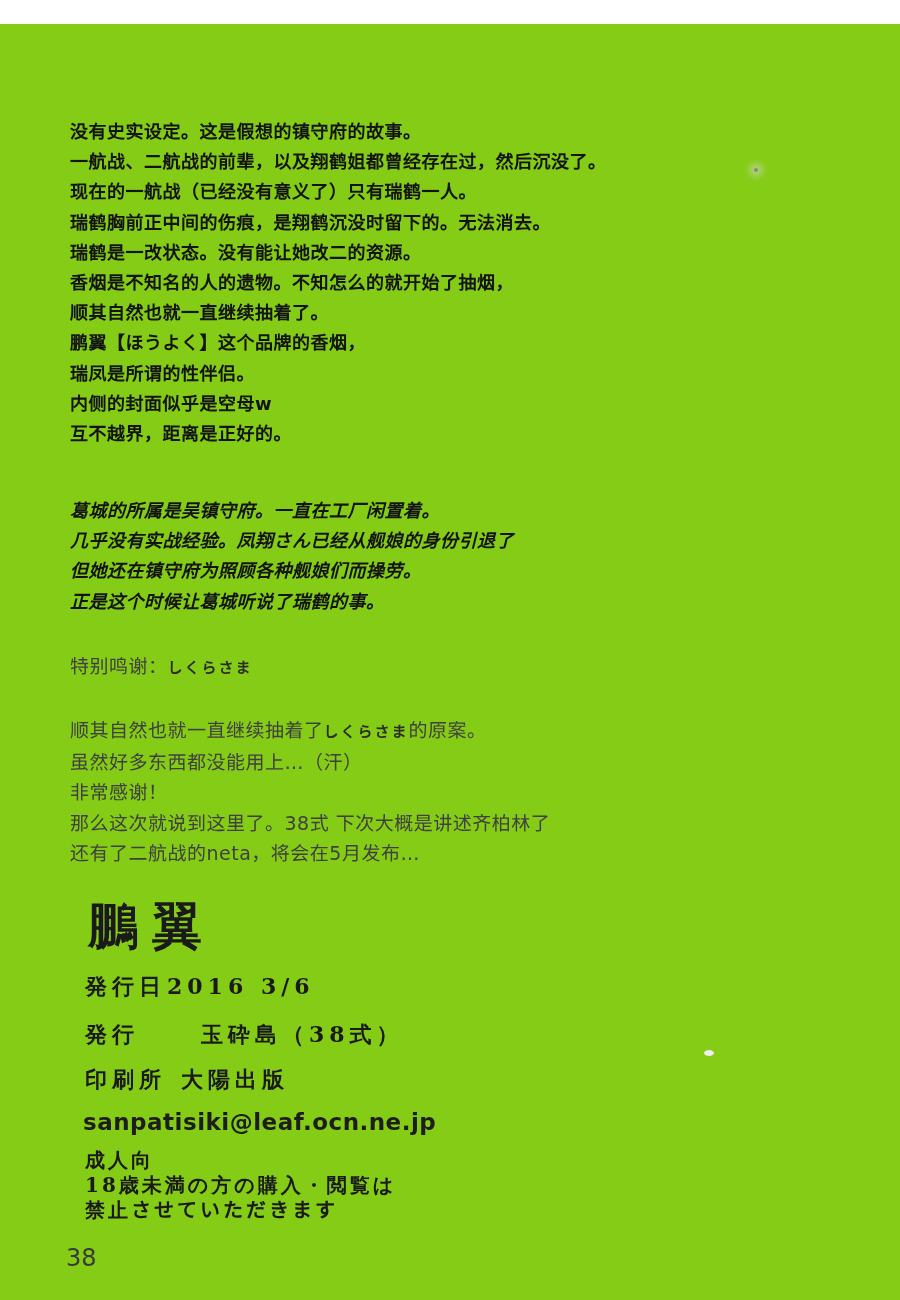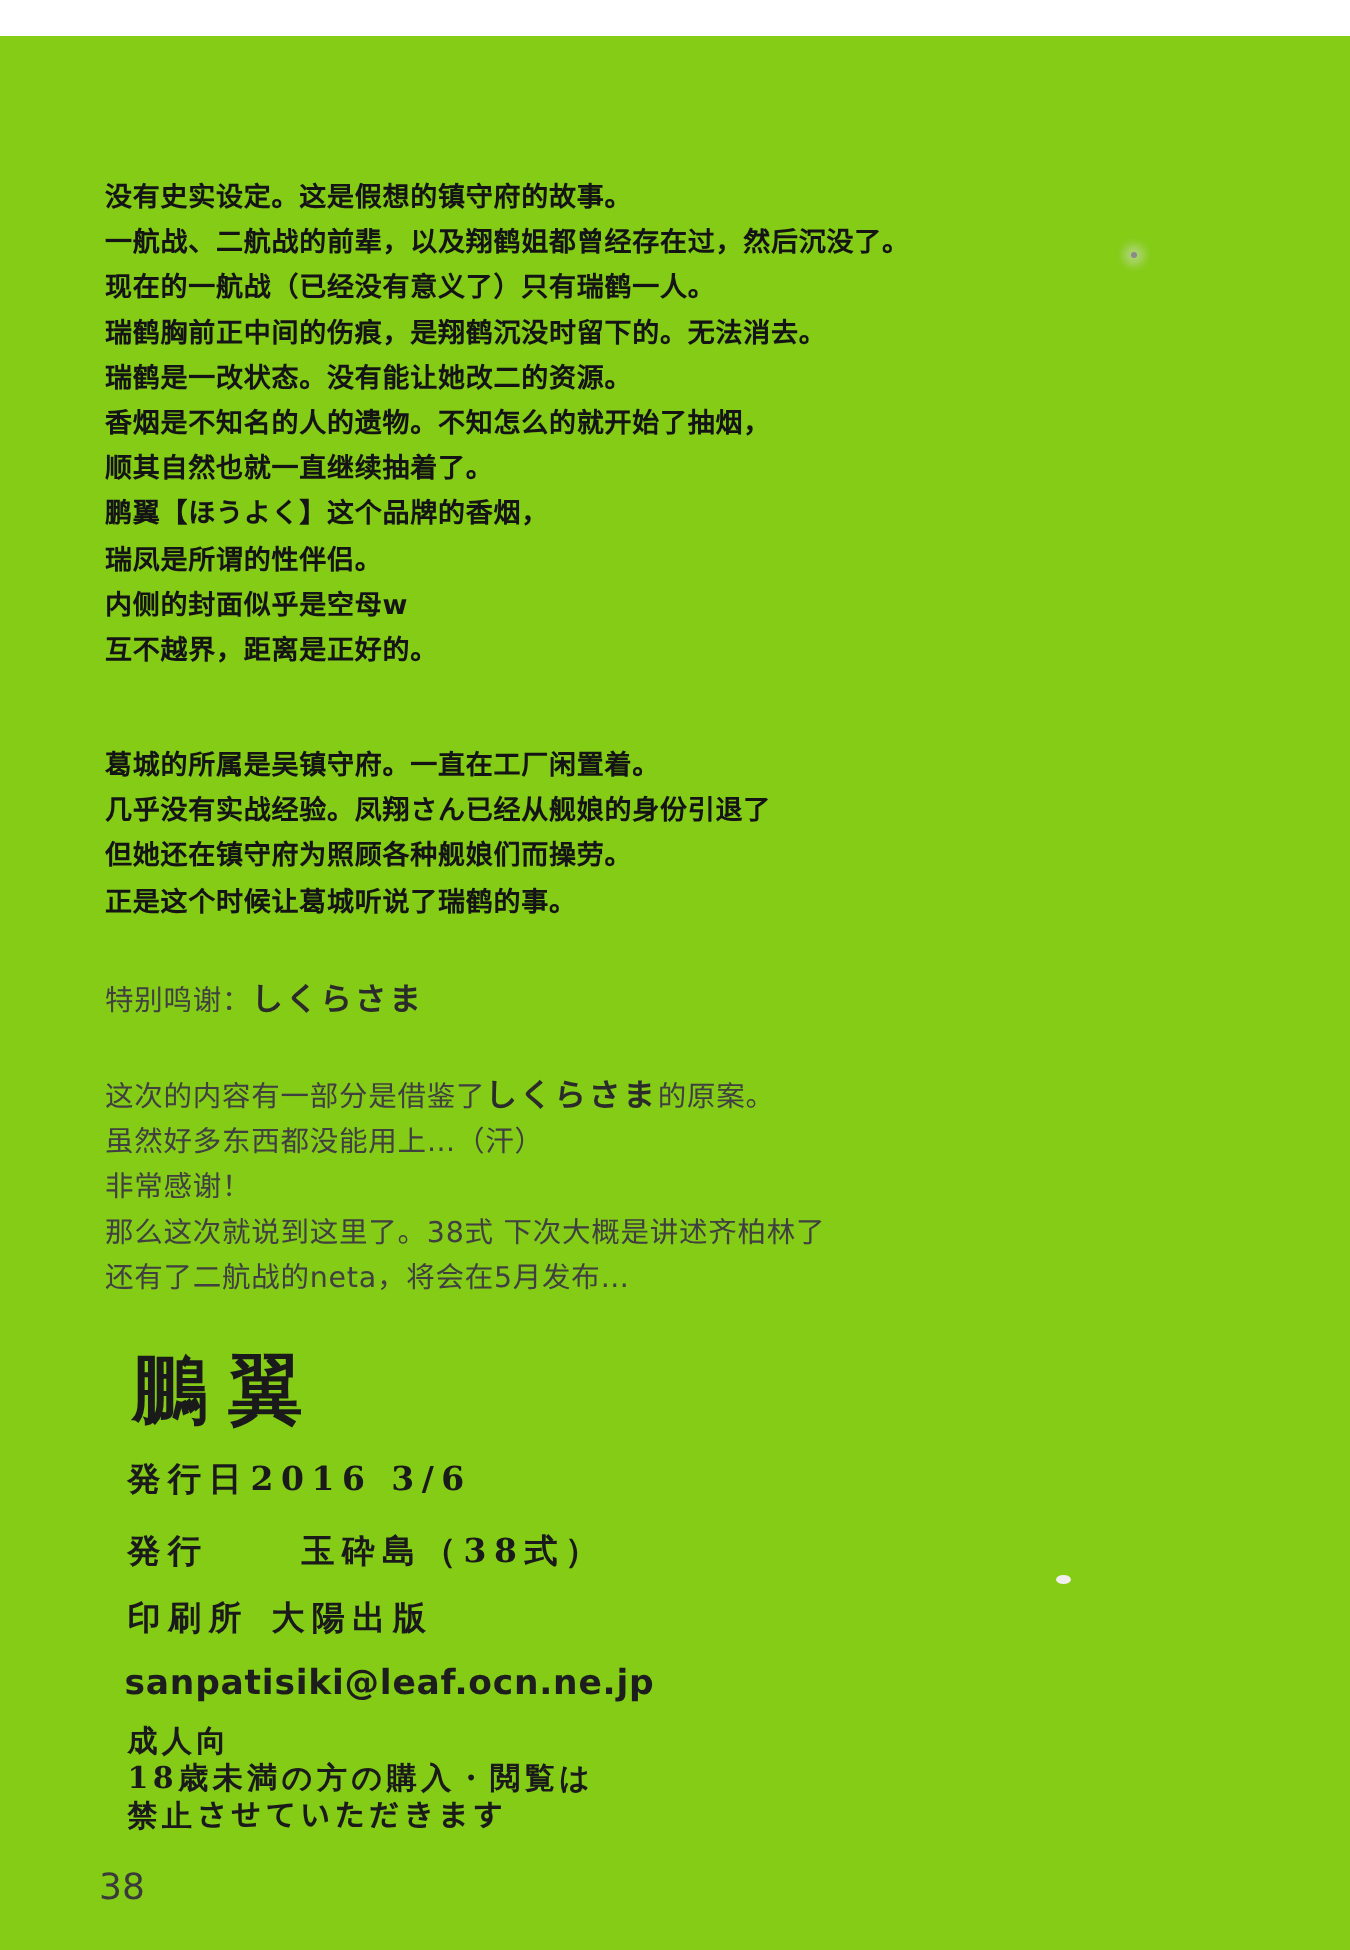--- a/index.html
+++ b/index.html
@@ -19,39 +19,39 @@
     left: 70px;
     font-family: "DejaVu Sans", sans-serif;
     font-weight: 700;
     font-size: 18px;
     line-height: 30.2px;
     letter-spacing: 0.5px;
     color: #141414;
     white-space: nowrap;
   }
   #notes-block-1 { top: 93px; }
-  #notes-block-2 { top: 472px; }
+  #notes-block-2 { top: 472px; font-style: italic; }
 
   
   .notes-thin {
     position: absolute;
     left: 70px;
     font-family: "DejaVu Sans", sans-serif;
     font-weight: 400;
     font-size: 19px;
     line-height: 30.2px;
     letter-spacing: 0.5px;
     color: #404040;
     white-space: nowrap;
   }
   #thanks-line { top: 627px; }
   #afterword-block { top: 691px; }
   .bold-name {
     font-weight: 700;
-    font-size: 21px;
+    font-size: 15px;
     letter-spacing: 2px;
     color: #2b2b2b;
   }
 
   
   .brush {
     font-family: "DejaVu Serif", serif;
     font-weight: 700;
     color: #1a1a1a;
   }
@@ -149,21 +149,21 @@
     <div>几乎没有实战经验。凤翔さん已经从舰娘的身份引退了</div>
     <div>但她还在镇守府为照顾各种舰娘们而操劳。</div>
     <div>正是这个时候让葛城听说了瑞鹤的事。</div>
   </div>
 
   <div class="notes-thin" id="thanks-line">
     <span>特别鸣谢：</span><span class="bold-name">しくらさま</span>
   </div>
 
   <div class="notes-thin" id="afterword-block">
-    <div><span>这次的内容有一部分是借鉴了</span><span class="bold-name">しくらさま</span><span>的原案。</span></div>
+    <div><span>顺其自然也就一直继续抽着了</span><span class="bold-name">しくらさま</span><span>的原案。</span></div>
     <div>虽然好多东西都没能用上…（汗）</div>
     <div>非常感谢！</div>
     <div>那么这次就说到这里了。38式 下次大概是讲述齐柏林了</div>
     <div>还有了二航战的neta，将会在5月发布…</div>
   </div>
 
   <h1 class="doujin-title brush" lang="ja">鵬翼</h1>
 
   <div class="col-line brush" id="date-line" lang="ja">
     <span class="col-label">発行日</span>

